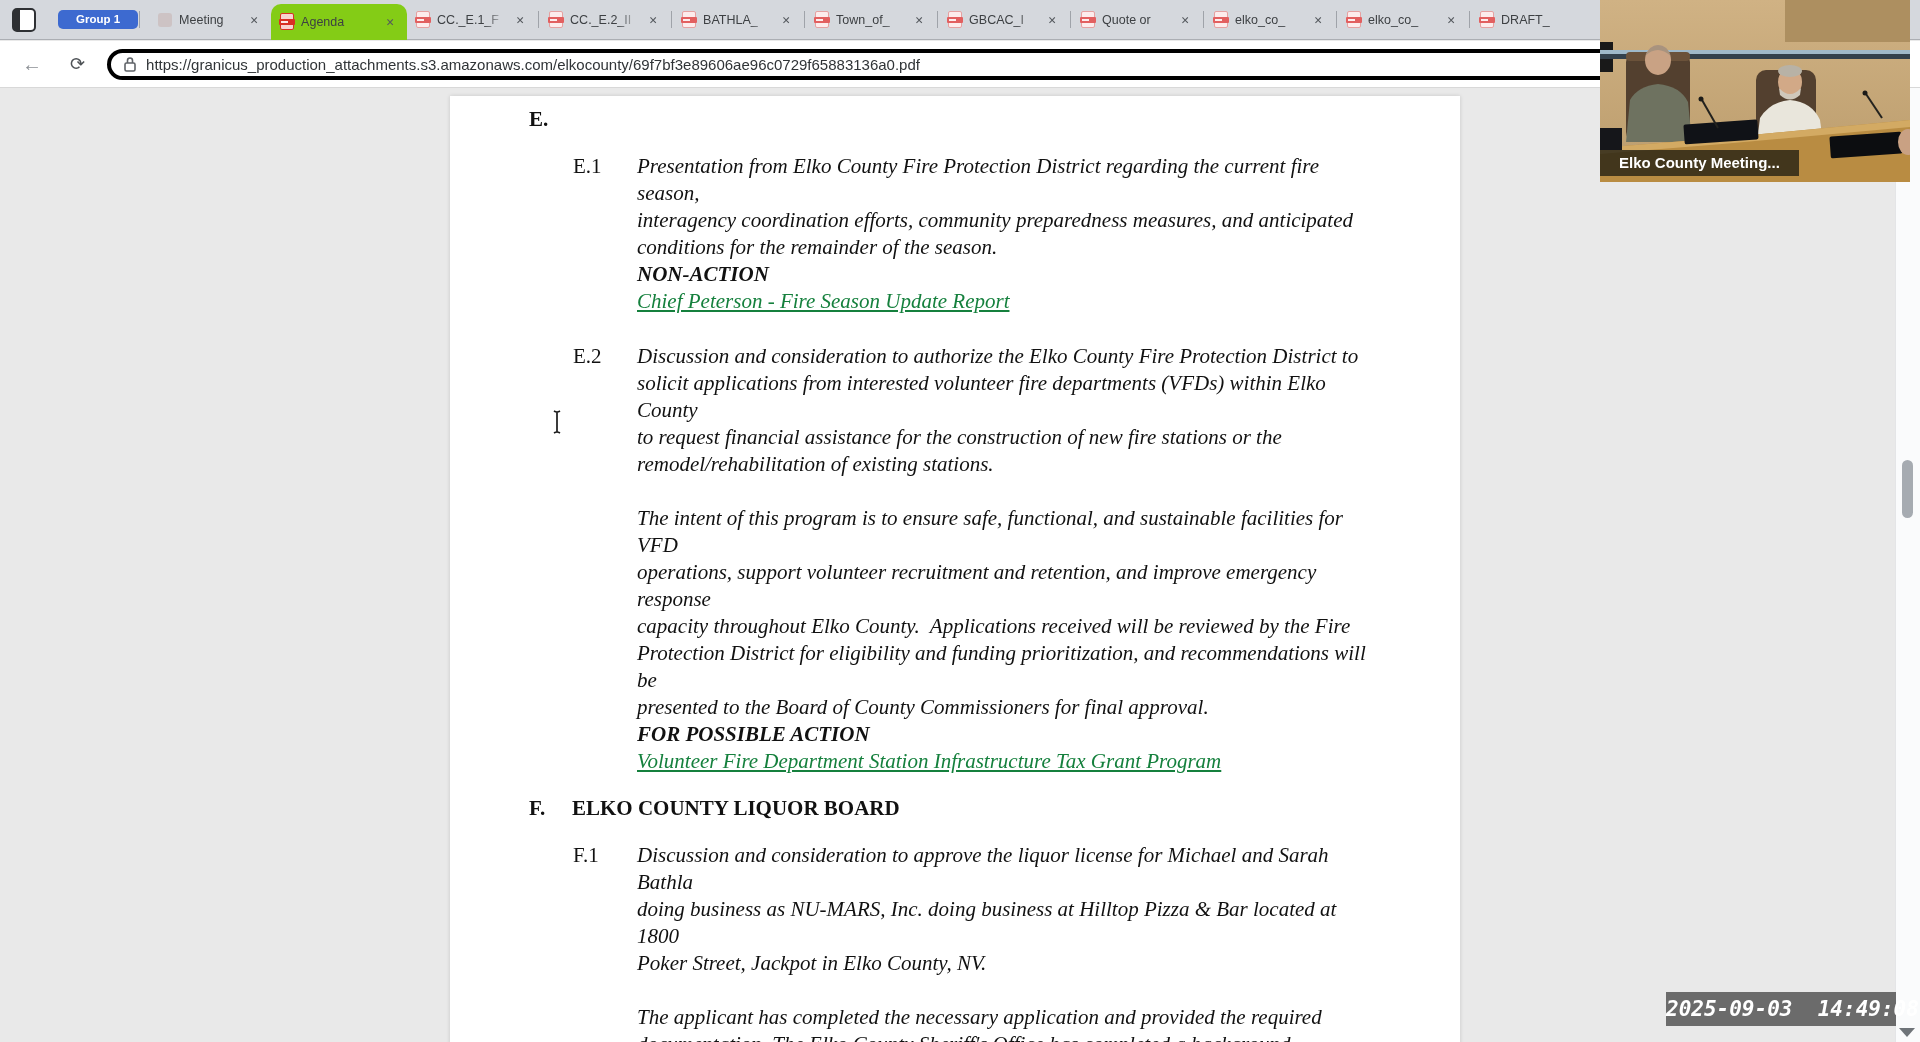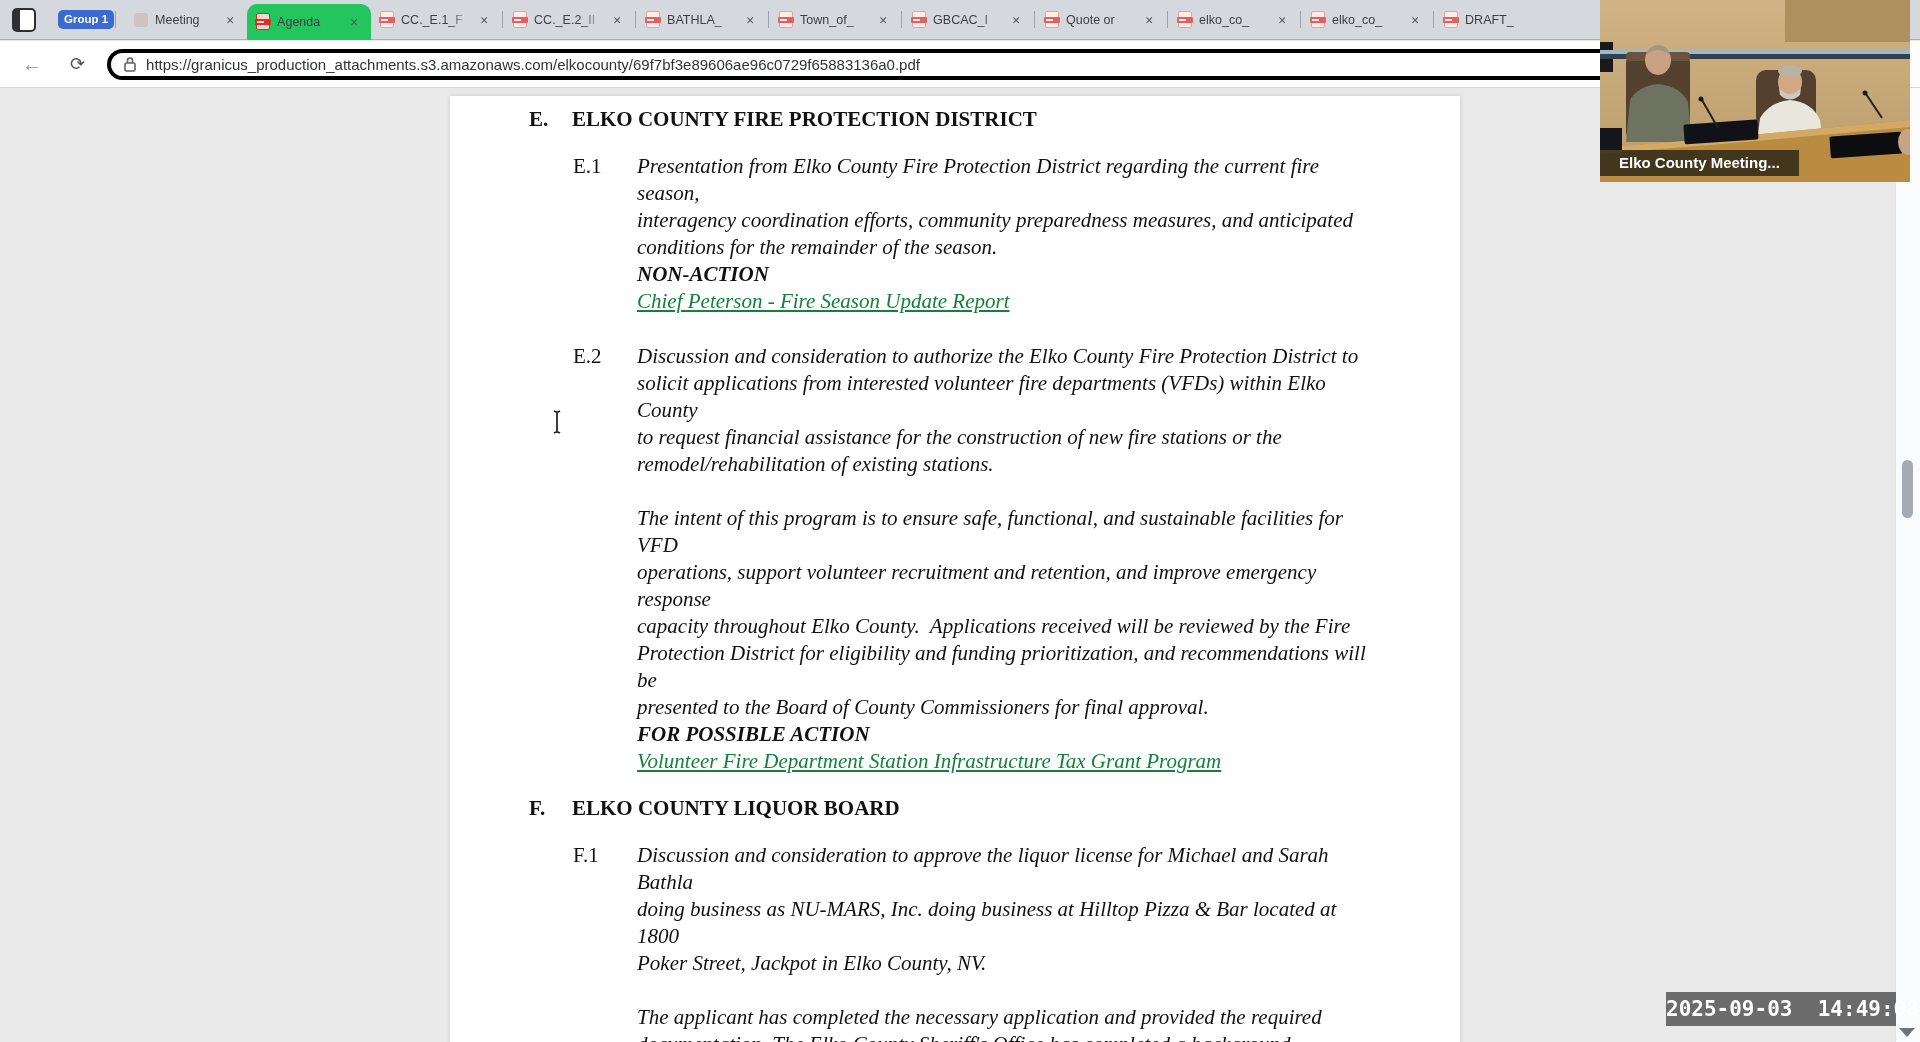--- a/index.html
+++ b/index.html
@@ -2,25 +2,25 @@
 <html><head>
 <meta charset="utf-8">
 <style>
   html,body{margin:0;padding:0;}
   .screen{position:relative;width:1920px;height:1042px;overflow:hidden;background:#e9e9e9;font-family:"Liberation Sans",sans-serif;}
 
   
   .tabstrip{position:absolute;top:0;left:0;width:1920px;height:40px;background:#d5d8dd;border-bottom:1px solid #abaeb3;display:flex;align-items:center;box-sizing:border-box;}
   .split-icon{position:relative;width:20px;height:20px;border:2.5px solid #2e3033;border-radius:5px;margin-left:12px;flex:none;background:#fff;}
   .split-icon::after{content:"";position:absolute;left:0;top:0;bottom:0;width:6px;background:#2e3033;}
-  .group-pill{margin-left:22px;flex:none;background:#3d6ad0;color:#fff;font-size:11.5px;font-weight:bold;height:17px;line-height:17px;padding:1px 6px;border-radius:5px;}
+  .group-pill{margin-left:22px;flex:none;background:#3d6ad0;color:#fff;font-size:11.5px;font-weight:bold;height:17px;line-height:17px;padding:1px 18px;border-radius:5px;}
   .tab-divider{width:1px;height:17px;background:#9fa3a9;flex:none;margin:0 1px;}
   .tab{display:flex;align-items:center;height:40px;padding:0 9px;box-sizing:border-box;flex:none;width:130px;}
   .tab.grouped{width:122px;margin-left:8px;}
-  .tab.active{background:#22c55e;height:36px;margin-top:4px;border-radius:10px 10px 0 0;width:124px;}
+  .tab.active{background:#84cc16;height:36px;margin-top:4px;border-radius:10px 10px 0 0;width:136px;}
   .tab-label{flex:1;font-size:12.5px;color:#3d4043;white-space:nowrap;overflow:hidden;margin-right:4px;
     -webkit-mask-image:linear-gradient(90deg,#000 68%,transparent 97%);mask-image:linear-gradient(90deg,#000 68%,transparent 97%);}
   .tab-close{flex:none;width:16px;height:16px;border-radius:50%;font-size:10.5px;line-height:16px;text-align:center;color:#55595e;cursor:pointer;}
   .pdficon{flex:none;position:relative;width:14px;height:17px;margin-right:7px;background:#fdecec;border:1px solid #e6a1a1;border-radius:2px;box-sizing:border-box;}
   .pdficon .band{position:absolute;left:-2px;right:-2px;top:5px;height:6px;background:#e26060;border-radius:1px;}
   .pdficon .band::after{content:"";position:absolute;left:2px;top:2px;width:7px;height:2px;background:#fff;opacity:.9;}
   .tab.active .pdficon{background:#f8d3d0;border-color:#d93025;}
   .tab.active .pdficon .band{background:#d93025;}
   .grayicon{flex:none;width:14px;height:14px;margin-right:7px;background:#cbc0c0;border-radius:3px;opacity:.85;}
 
@@ -52,21 +52,21 @@
   .strack{position:absolute;top:88px;right:0;bottom:0;width:24px;background:#fafbfc;border-left:1px solid #e4e5e7;}
   .sthumb{position:absolute;left:6px;top:372px;width:11px;height:58px;background:#a6abb1;border-radius:6px;cursor:pointer;}
   .sdown{position:absolute;left:3px;bottom:5px;width:0;height:0;border-left:8px solid transparent;border-right:8px solid transparent;border-top:9px solid #6f7479;cursor:pointer;}
 
   
   .video{position:absolute;left:1600px;top:0;width:310px;height:182px;background:#000;cursor:pointer;}
   .video svg{display:block;}
   .vcap{position:absolute;left:0;top:150px;height:26px;line-height:26px;padding:0 19px;background:rgba(32,30,18,.78);color:#fff;font-size:15px;font-weight:bold;white-space:nowrap;}
 
   
-  .stamp{position:absolute;left:1666px;top:992px;width:230px;height:34px;background:rgba(97,97,97,.93);color:#fff;font-family:"DejaVu Sans Mono",monospace;font-size:21px;font-weight:bold;line-height:34px;text-align:center;white-space:pre;}
+  .stamp{position:absolute;left:1666px;top:992px;width:230px;height:34px;background:rgba(97,97,97,.93);color:#fff;font-family:"DejaVu Sans Mono",monospace;font-size:21px;font-weight:bold;line-height:34px;text-align:center;white-space:pre;font-style:italic;}
 
   
   .ibeam{position:absolute;left:550px;top:320px;}
 </style>
 </head>
 <body>
 
 <div class="screen">
 
   <div class="tabstrip">
@@ -172,21 +172,20 @@
     </div>
   </div>
 
   <div class="content">
     <div class="page">
       <div class="page-inner">
 
         <div class="sec">
           <div class="sec-head">
             <span class="sec-letter">E.</span>
-            <span>ELKO COUNTY FIRE PROTECTION DISTRICT</span>
           </div>
           <div class="item">
             <span class="inum">E.1</span>
             <div class="ibody">
               <p class="para">Presentation from Elko County Fire Protection District regarding the current fire season,
 interagency coordination efforts, community preparedness measures, and anticipated
 conditions for the remainder of the season.</p>
               <div class="action">NON-ACTION</div>
               <div><span class="doclink">Chief Peterson - Fire Season Update Report</span></div>
             </div>

